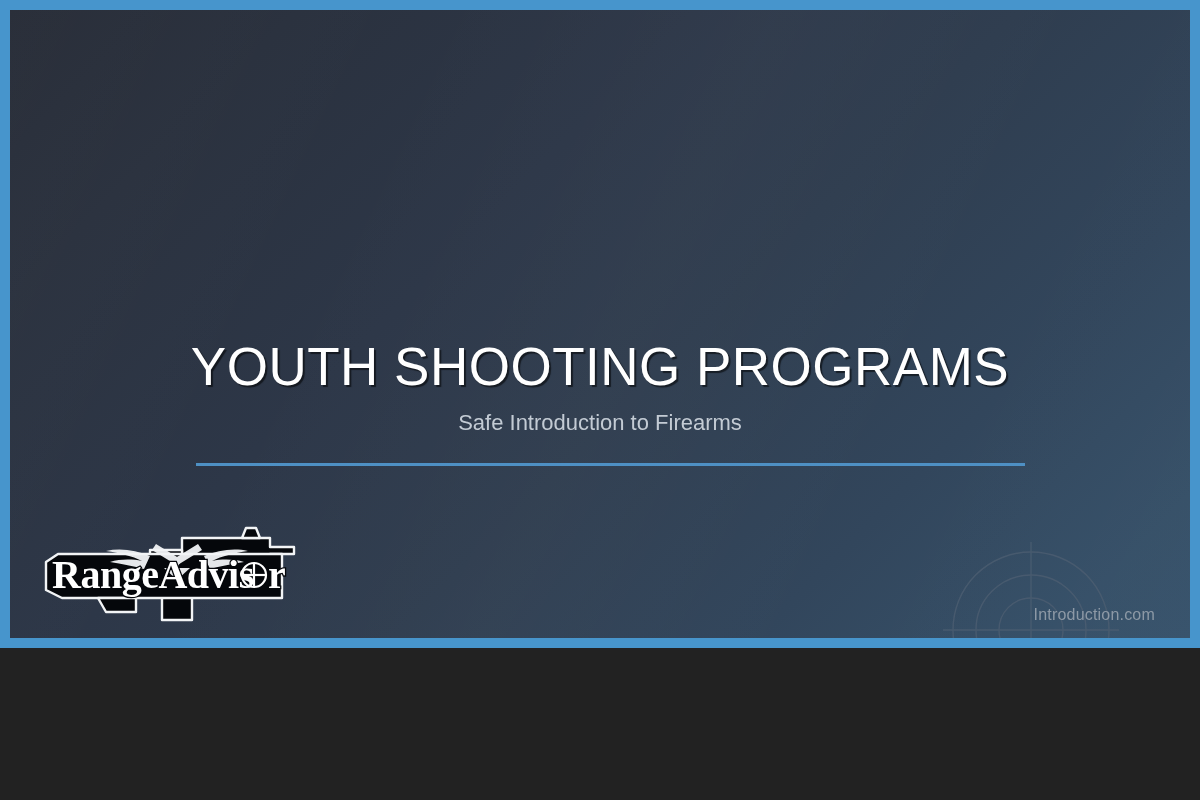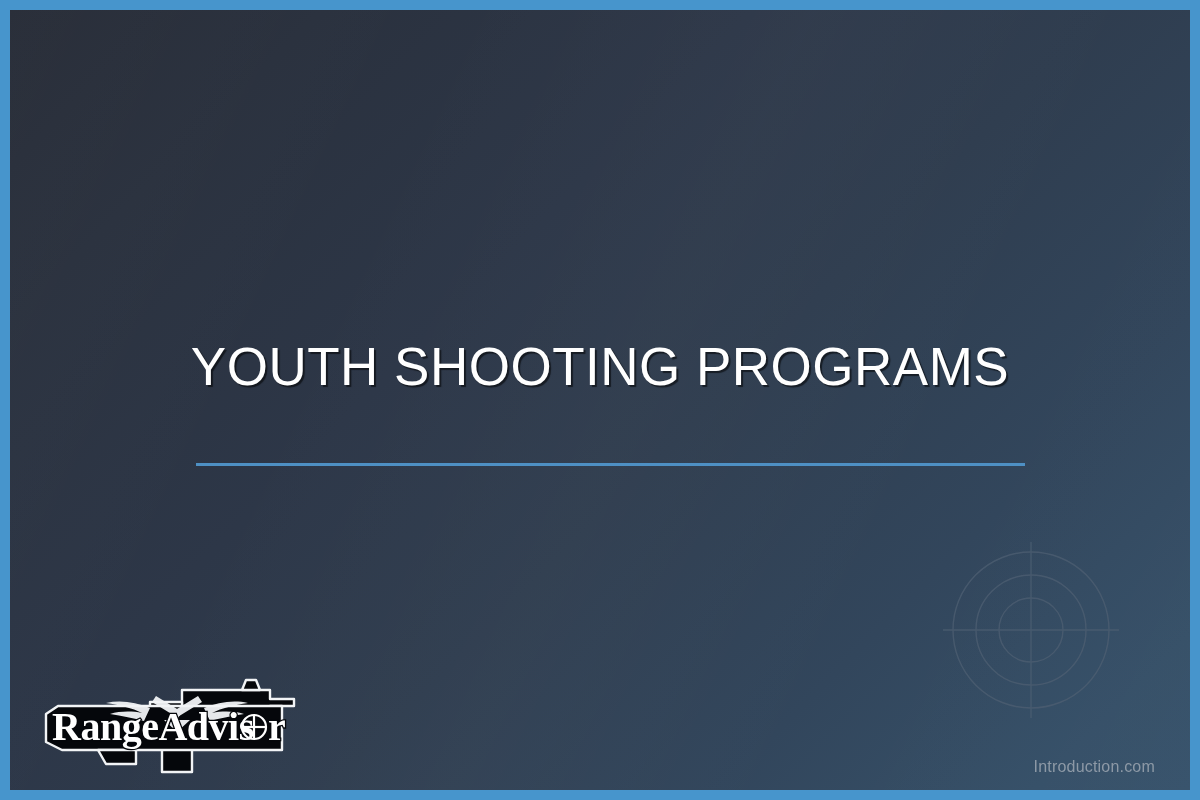--- a/index.html
+++ b/index.html
@@ -7,21 +7,21 @@
     padding: 0;
     background: #222;
   }
   body {
     font-family: "Liberation Sans", sans-serif;
   }
 
   .slide {
     position: relative;
     width: 1200px;
-    height: 800px;
+    height: 648px;
     box-sizing: border-box;
     background: #4795cc;
     overflow: hidden;
   }
 
   
   .slide-inner {
     position: absolute;
     left: 10px;
     top: 10px;
@@ -134,20 +134,21 @@
           <circle cx="100" cy="100" r="55"></circle>
           <circle cx="100" cy="100" r="32"></circle>
           <line x1="100" y1="12" x2="100" y2="188"></line>
           <line x1="12" y1="100" x2="188" y2="100"></line>
         </g>
       </svg>
     </div>
 
     <div class="title-block">
       <h1 class="slide-title">YOUTH SHOOTING PROGRAMS</h1>
+      <p class="slide-subtitle">Safe Introduction to Firearms</p>
     </div>
 
     <div class="accent-rule"></div>
 
     <div class="footer-url">Introduction.com</div>
 
     <div class="logo">
       <svg width="290" height="112" viewBox="0 0 290 112" aria-hidden="true">
         <defs>
           <g id="wing-l">

